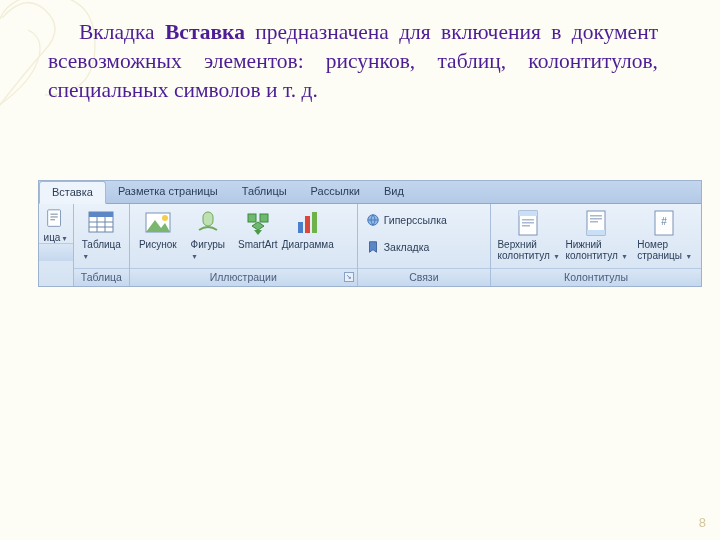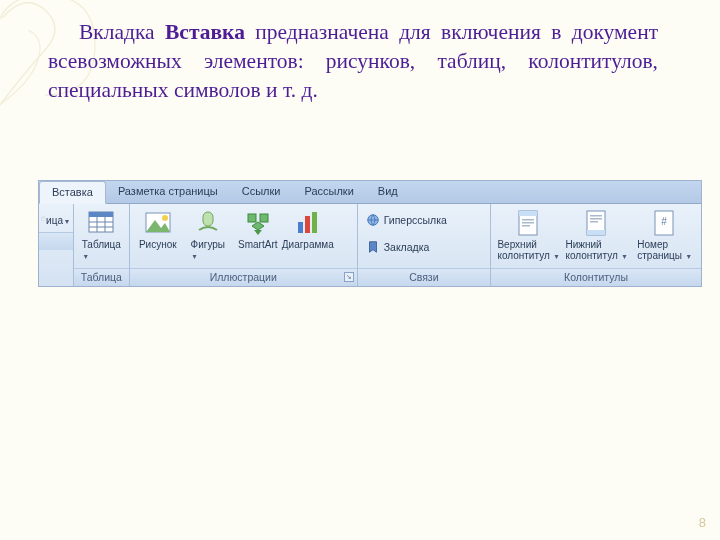--- a/index.html
+++ b/index.html
@@ -121,21 +121,21 @@
   }
   .big-item .lbl {
     font-size: 10px;
     line-height: 1.05;
     color: #2b3d58;
   }
   .drop { font-size: 8px; color: #4a5d7c; margin-left: 2px; }
   
   .edge-item {
     display: flex;
-    flex-direction: row;
+    flex-direction: column;
     align-items: center;
     width: 32px;
     padding: 4px 2px 0 2px;
   }
   .edge-item .ic { width: 22px; height: 22px; margin-bottom: 2px; }
   .edge-item .lbl { font-size: 10px; color: #2b3d58; }
   .links-col {
     display: flex;
     flex-direction: column;
     gap: 13px;
@@ -171,21 +171,21 @@
   &nbsp;&nbsp;&nbsp;<span>Вкладка</span>
   <span class="bold">Вставка</span>
   <span>предназначена для включения в документ всевозможных элементов: рисунков, таблиц, колонтитулов, специальных символов и т. д.</span>
 </div>
 
 <div class="ribbon-shot">
 
   <div class="tab-strip">
     <div class="tab active">Вставка</div>
     <div class="tab">Разметка страницы</div>
-    <div class="tab">Ссылки</div>
+    <div class="tab">Таблицы</div>
     <div class="tab">Рассылки</div>
     <div class="tab">Вид</div>
   </div>
 
   <div class="groups">
 
     <div class="group" style="width:36px">
       <div class="edge-item">
         <div class="ic">
           <svg viewBox="0 0 24 24">

